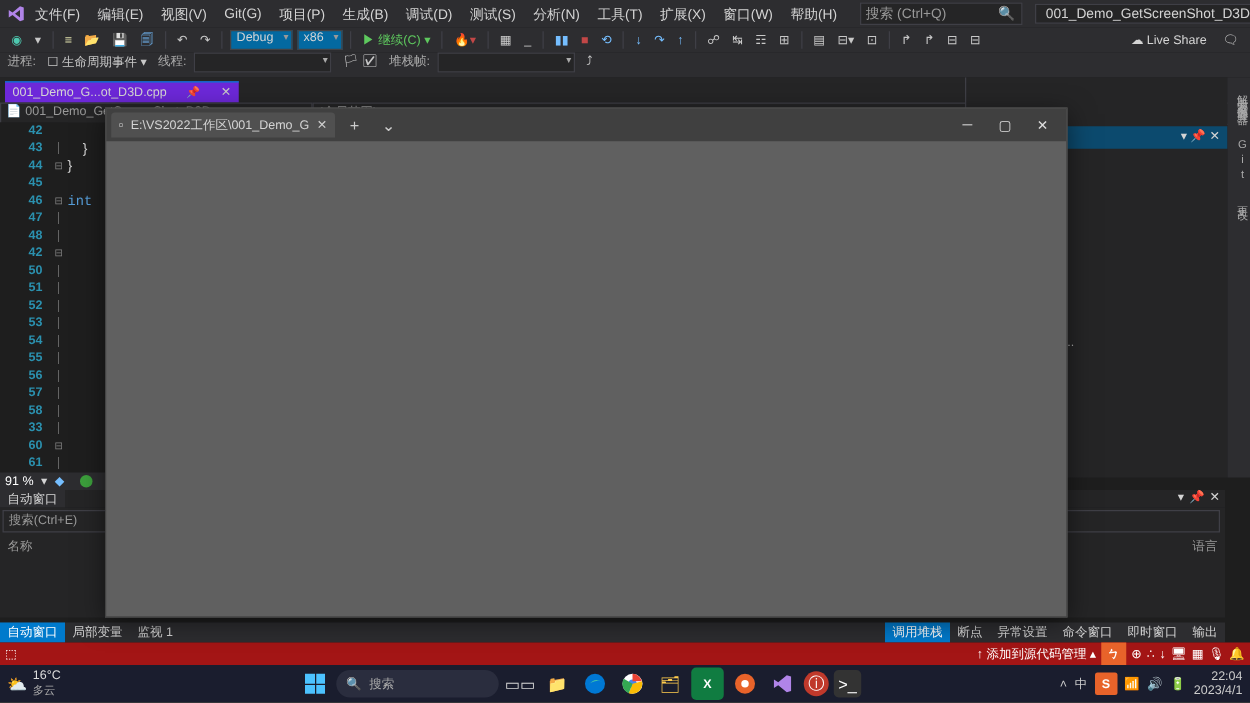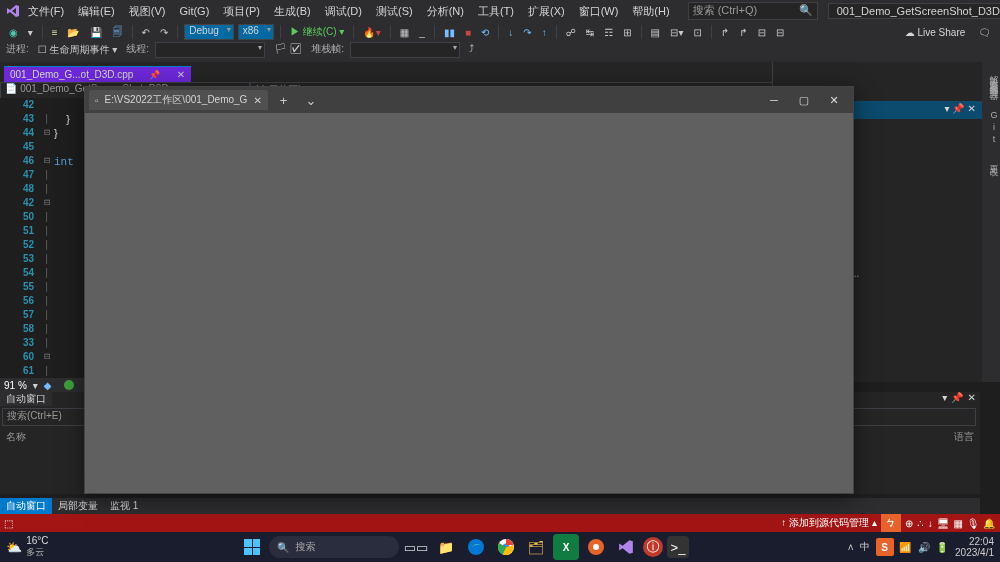--- a/index.html
+++ b/index.html
@@ -295,20 +295,28 @@
   <div class="sp-search">搜索(Ctrl+E)</div>
   <div class="sp-head">
     <span>名称</span>
     <span>语言</span>
   </div>
 </div>
 <div class="bottom-tabs2">
   <div class="bt2 active">自动窗口</div>
   <div class="bt2">局部变量</div>
   <div class="bt2">监视 1</div>
+  <div class="bt2-right">
+    <div class="bt2 active">调用堆栈</div>
+    <div class="bt2">断点</div>
+    <div class="bt2">异常设置</div>
+    <div class="bt2">命令窗口</div>
+    <div class="bt2">即时窗口</div>
+    <div class="bt2">输出</div>
+  </div>
 </div>
 
 <div class="statusbar">
   <span>⬚</span>
   <div class="sb-right">
     <span>↑ <span>添加到源代码管理</span> ▴</span>
     <div class="orange-box">ㄅ</div>
     <span>⊕</span>
     <span>∴</span>
     <span>↓</span>

